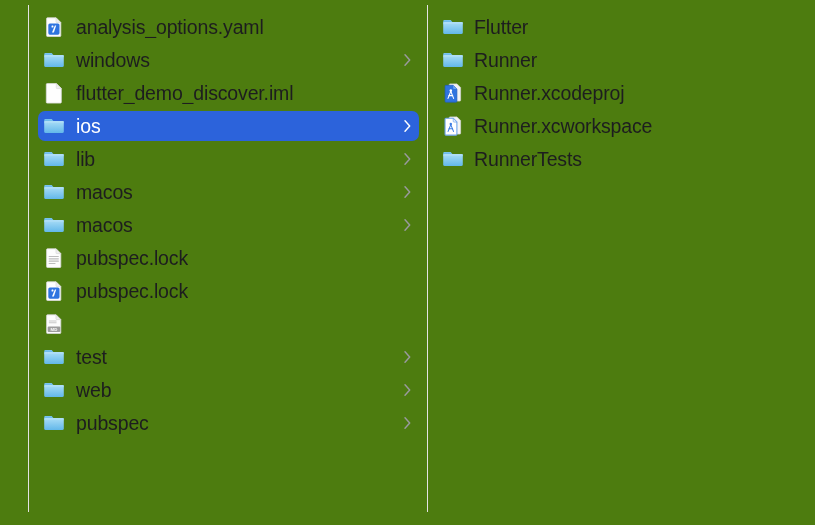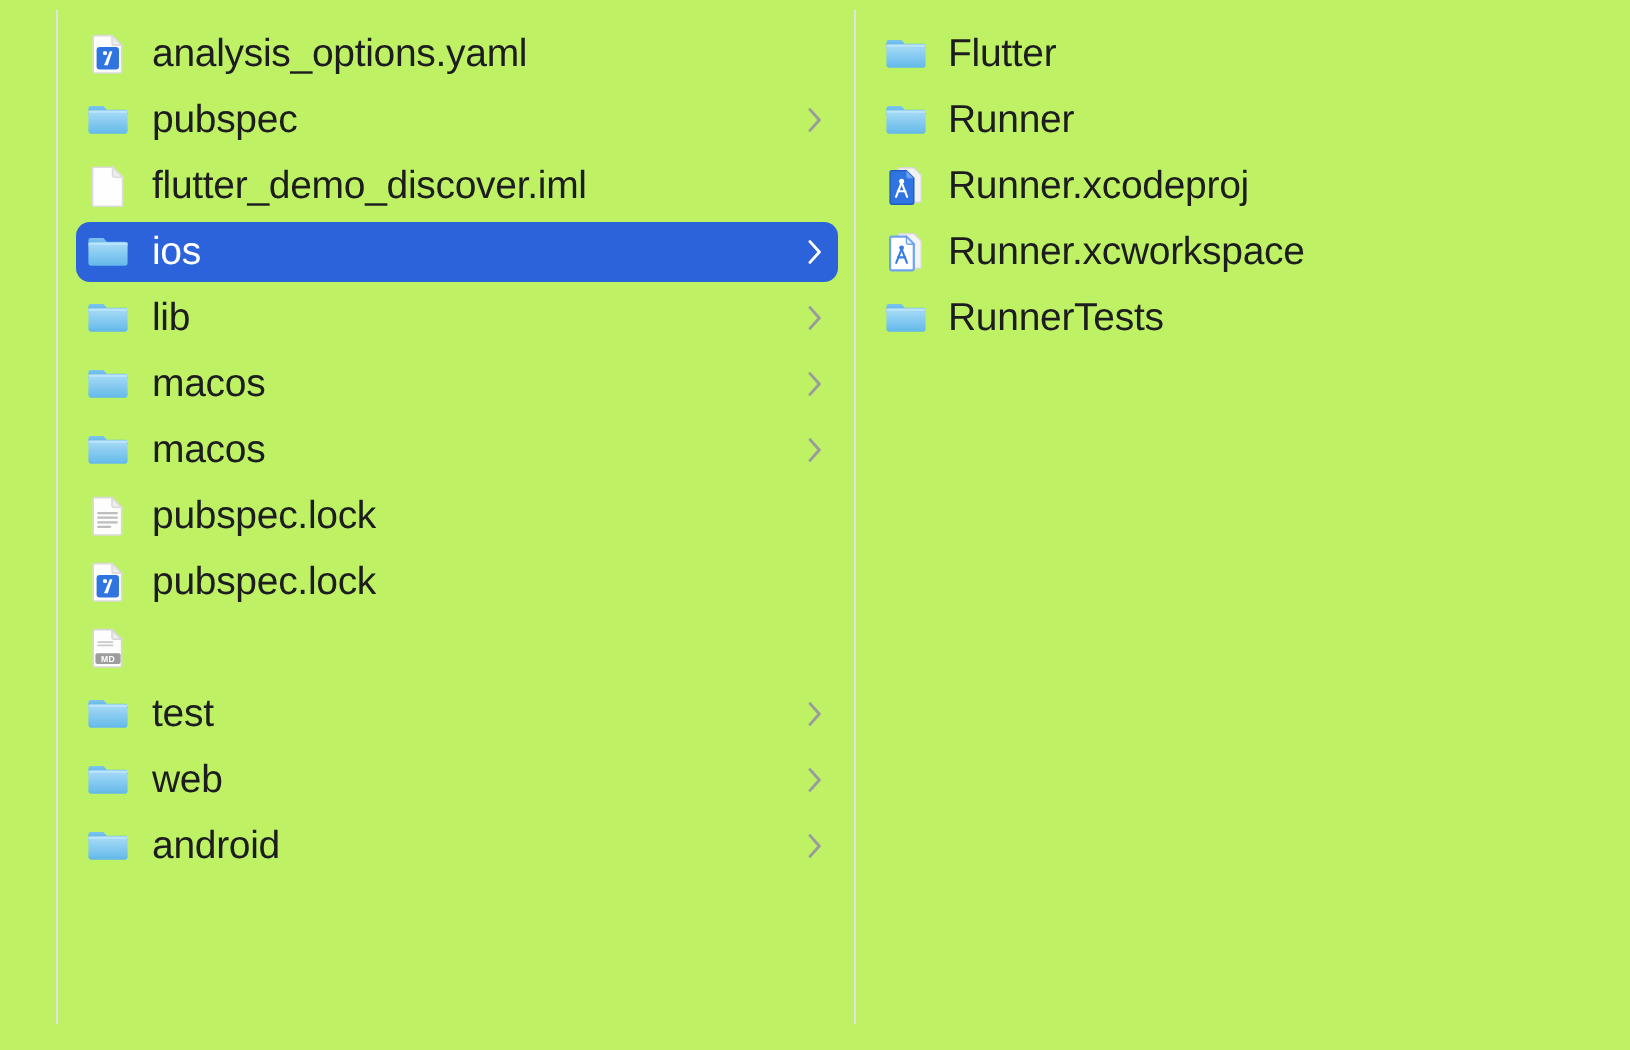--- a/index.html
+++ b/index.html
@@ -13,21 +13,21 @@
     font-family: "Liberation Sans", sans-serif;
     overflow: hidden;
     position: relative;
     -webkit-font-smoothing: antialiased;
   }
 
   #finder {
     position: absolute;
     inset: 0;
     display: flex;
-    background: #bef264;
+    background: #4d7c0f;
   }
   .vdivider {
     position: absolute;
     top: 5px;
     bottom: 13px;
     width: 1px;
     background: #e3e3e3;
   }
   .vdivider.left  { left: 28px; }
   .vdivider.right { left: 427px; }
@@ -144,21 +144,21 @@
         <linearGradient id="ftab" x1="0" y1="0" x2="0" y2="1">
           <stop offset="0" stop-color="#7cc5ef"></stop>
                 <stop offset="1" stop-color="#56aee6"></stop>
         </linearGradient>
       </defs>
       <path d="M1.2 5.2a1.2 1.2 0 0 1 1.2-1.2h6.3l1.7 1.9h9.2a1.2 1.2 0 0 1 1.2 1.2v1.2H1.2z" fill="url(#ftab)"></path>
       <rect x="1.2" y="6.3" width="19.6" height="11.6" rx="1.5" fill="url(#fbody)"></rect>
       <rect x="1.2" y="6.3" width="19.6" height="1.1" fill="#bfe6fa" opacity=".85"></rect>
     </svg>
         </span>
-        <span class="label">pubspec</span>
+        <span class="label">windows</span>
         <span class="chevron">
   <svg width="9" height="14" viewBox="0 0 9 14" fill="none">
     <path class="stroke" d="M2 1.8 L6.7 7 L2 12.2" stroke-width="1.45" stroke-linecap="round" stroke-linejoin="round"></path>
   </svg>
         </span>
       </div>
       <div class="row">
         <span class="icon-wrap">
     <svg width="22" height="22" viewBox="0 0 22 22">
       <path d="M4.2 1.6h9.1l5 5v13.6a.9.9 0 0 1-.9.9H4.2a.9.9 0 0 1-.9-.9V2.5a.9.9 0 0 1 .9-.9z" fill="#fefefe" stroke="#dcdcdc" stroke-width=".8"></path>
@@ -389,21 +389,21 @@
         <linearGradient id="ftab" x1="0" y1="0" x2="0" y2="1">
           <stop offset="0" stop-color="#7cc5ef"></stop>
                 <stop offset="1" stop-color="#56aee6"></stop>
         </linearGradient>
       </defs>
       <path d="M1.2 5.2a1.2 1.2 0 0 1 1.2-1.2h6.3l1.7 1.9h9.2a1.2 1.2 0 0 1 1.2 1.2v1.2H1.2z" fill="url(#ftab)"></path>
       <rect x="1.2" y="6.3" width="19.6" height="11.6" rx="1.5" fill="url(#fbody)"></rect>
       <rect x="1.2" y="6.3" width="19.6" height="1.1" fill="#bfe6fa" opacity=".85"></rect>
     </svg>
         </span>
-        <span class="label">android</span>
+        <span class="label">pubspec</span>
         <span class="chevron">
   <svg width="9" height="14" viewBox="0 0 9 14" fill="none">
     <path class="stroke" d="M2 1.8 L6.7 7 L2 12.2" stroke-width="1.45" stroke-linecap="round" stroke-linejoin="round"></path>
   </svg>
         </span>
       </div>
     </div>
   <div class="column" id="column-2">
       <div class="row">
         <span class="icon-wrap">

